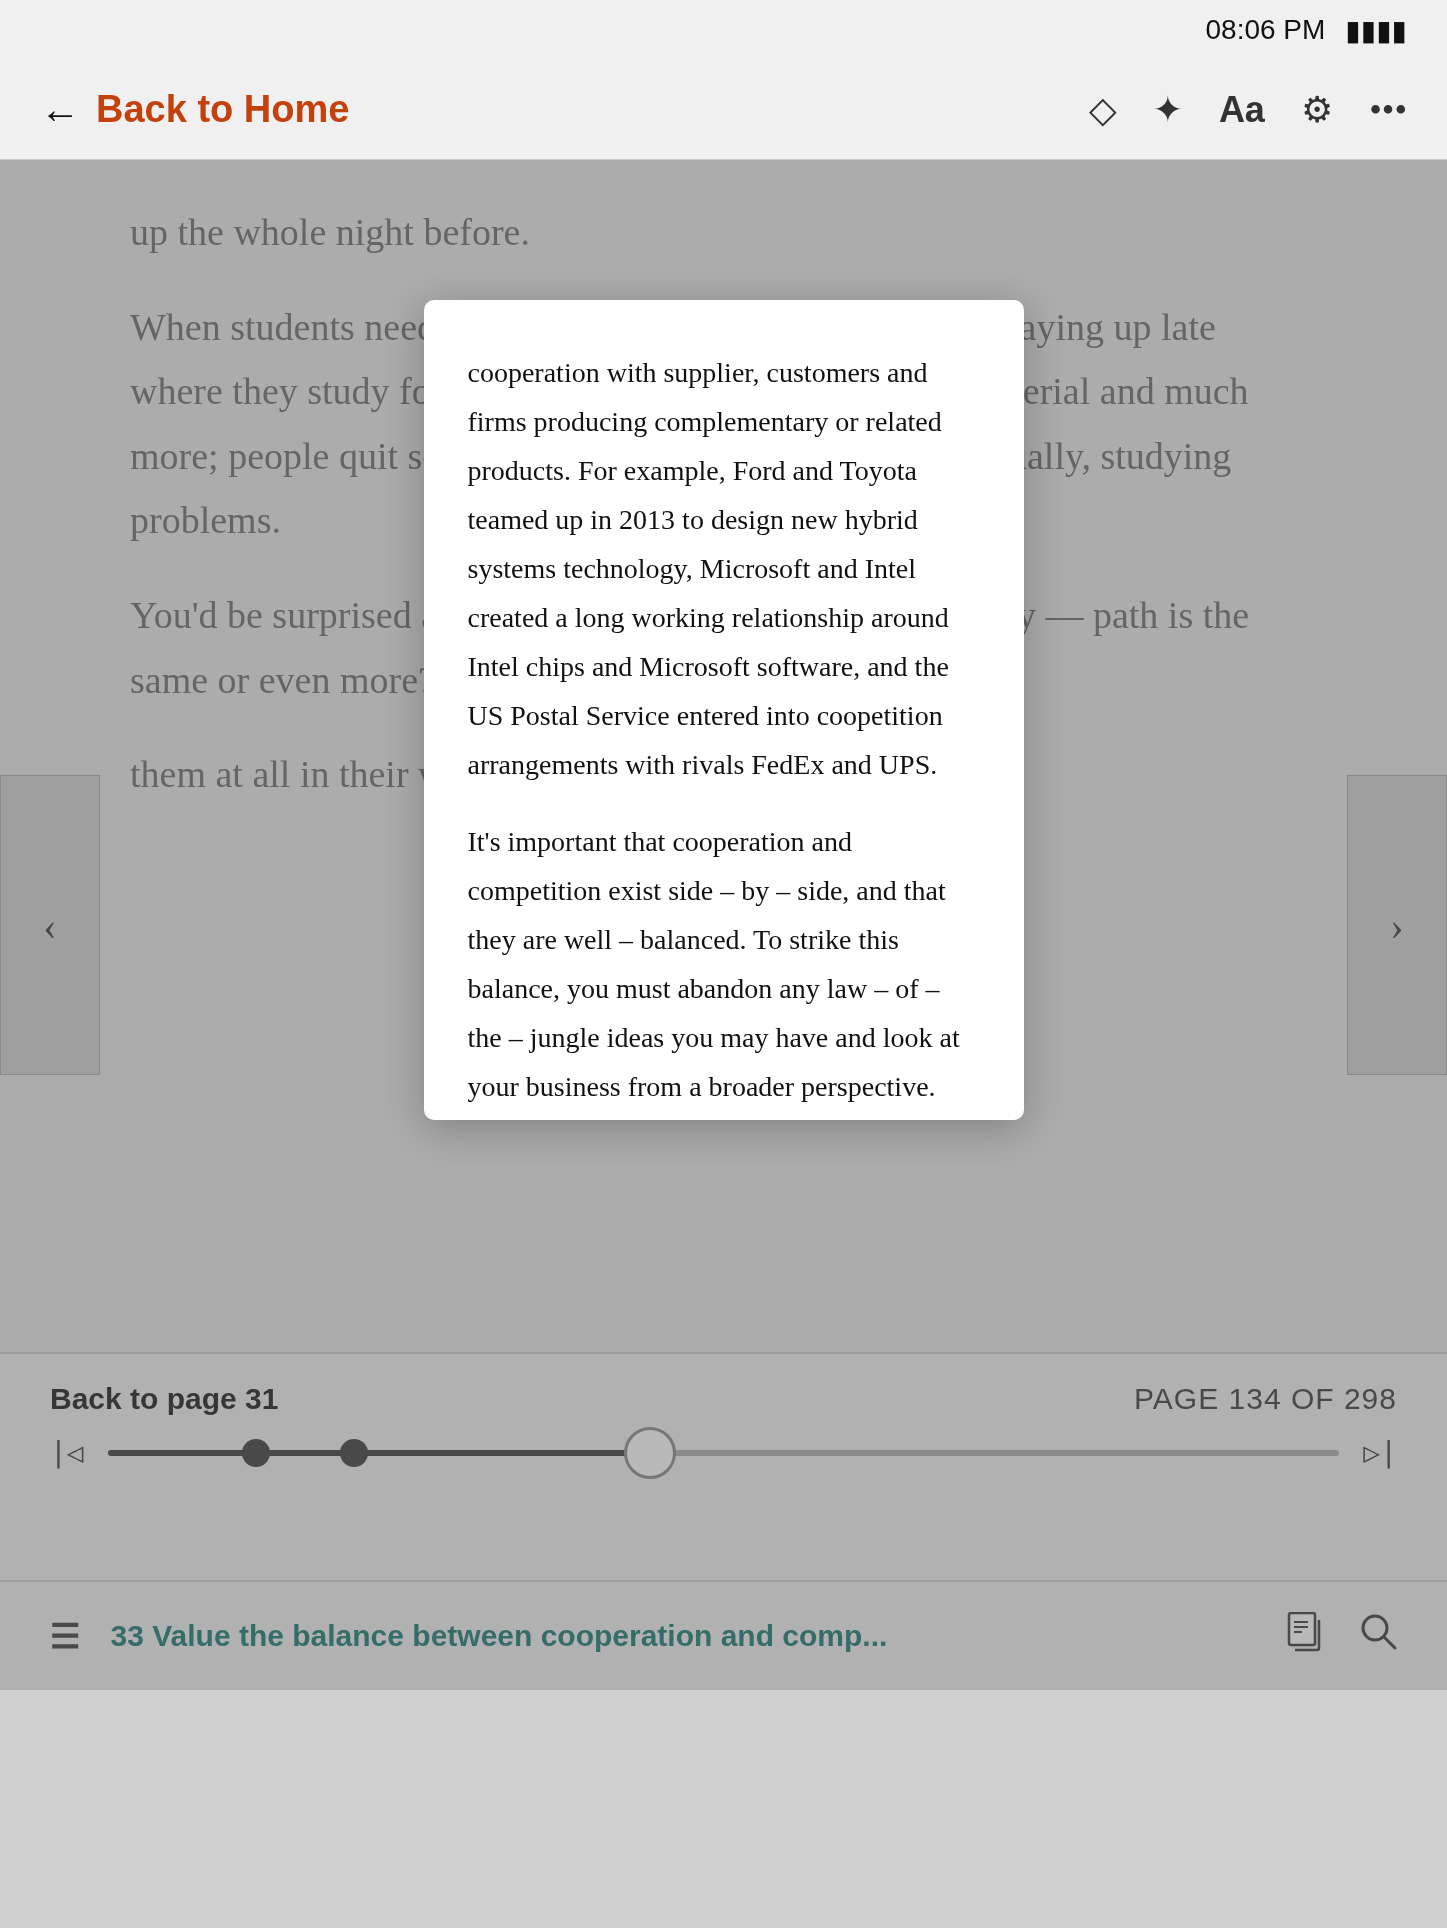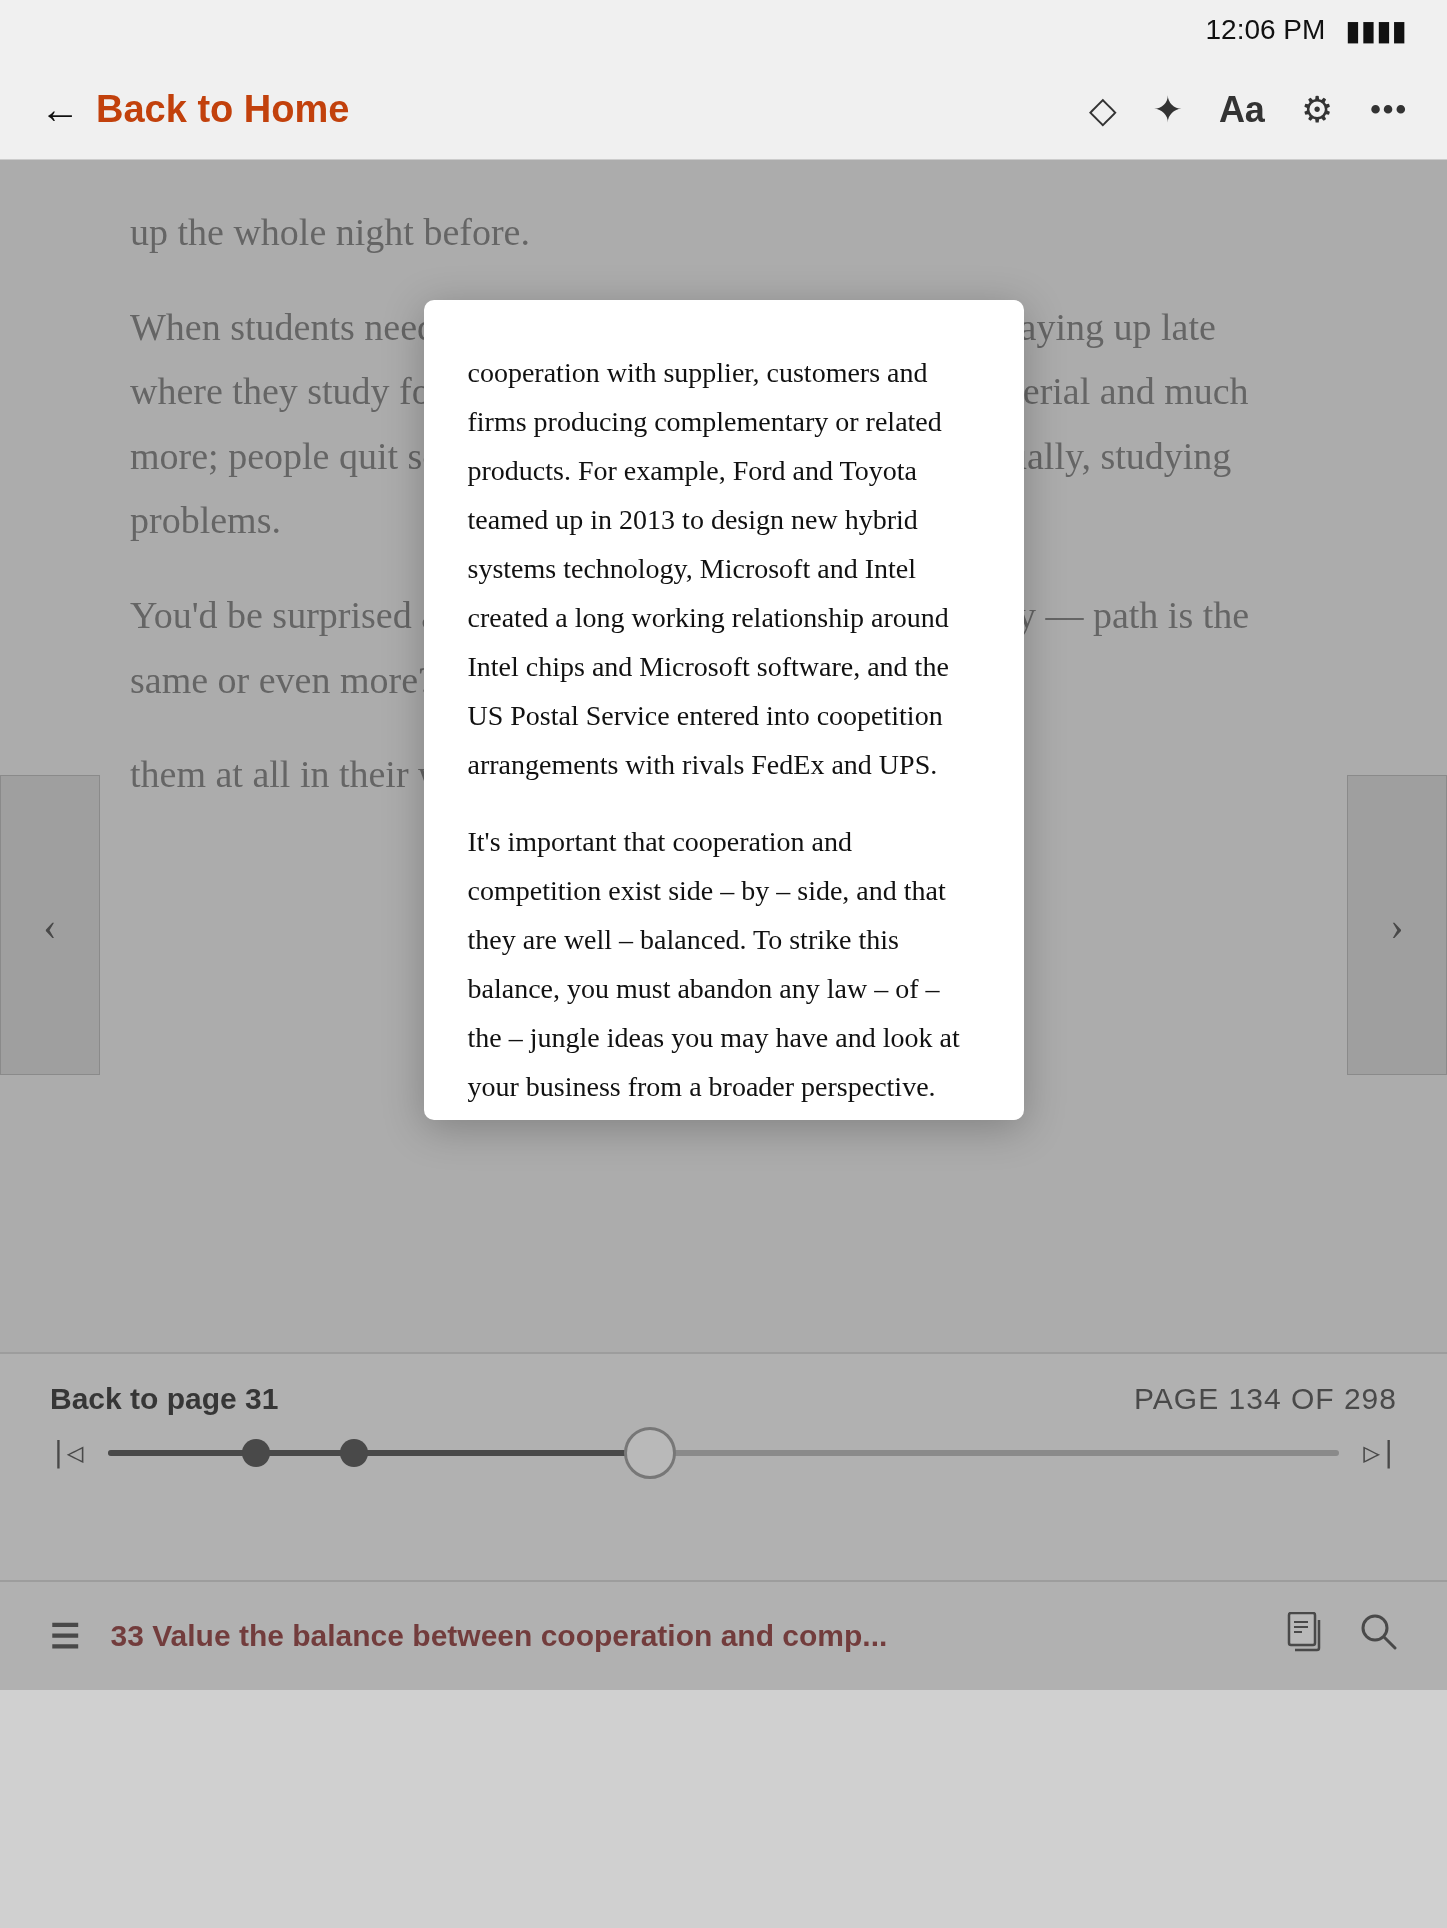--- a/index.html
+++ b/index.html
@@ -286,38 +286,38 @@
     .chapter-icon {
       font-size: 36px;
       color: #333;
     }
 
     .chapter-title {
       flex: 1;
       font-family: -apple-system, Arial, sans-serif;
       font-size: 30px;
       font-weight: 700;
-      color: #7f1d1d;
+      color: #0f766e;
     }
 
     .chapter-action-icons {
       display: flex;
       gap: 36px;
     }
 
     .chapter-action-icon {
       font-size: 36px;
       color: #333;
     }
   </style>
 </head>
 <body>
 
 <div class="status-bar">
-  <span class="status-time">12:06 PM</span>
+  <span class="status-time">08:06 PM</span>
   <span class="battery-icon">▮▮▮▮</span>
 </div>
 
 <div class="nav-bar">
   <div class="nav-left">
     <span class="nav-back-arrow">←</span>
     <span class="nav-title">Back to Home</span>
   </div>
   <div class="nav-right">
     <span class="nav-icon">◇</span>

